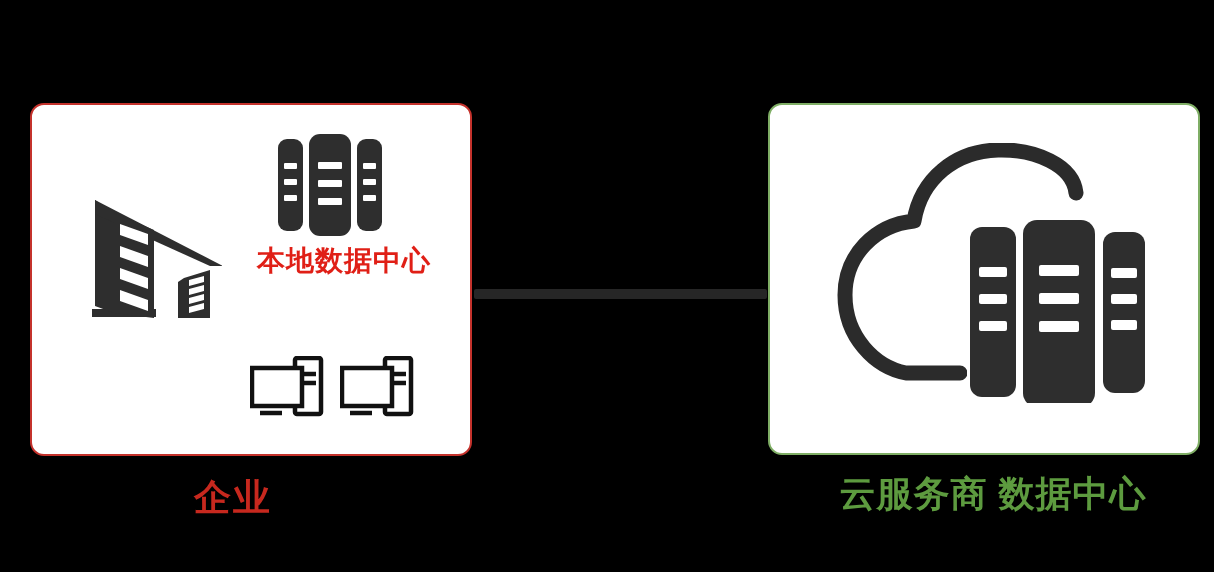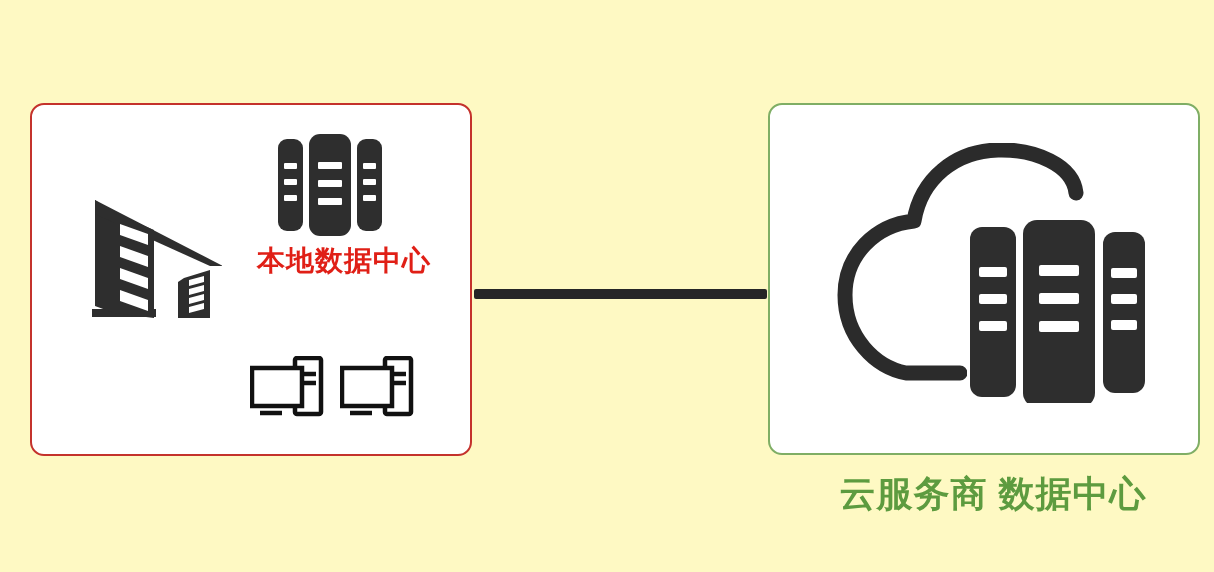--- a/index.html
+++ b/index.html
@@ -2,21 +2,21 @@
 <html><head>
 <meta charset="utf-8">
 <style>
   * { margin: 0; padding: 0; box-sizing: border-box; }
   html, body { background: #ffffff; }
   body { font-family: "Liberation Sans", "DejaVu Sans", sans-serif; }
   .canvas {
     position: relative;
     width: 1214px;
     height: 572px;
-    background: #fef9c3;
+    background: #000000;
     overflow: hidden;
   }
   .box {
     position: absolute;
     background: #ffffff;
     border-radius: 14px;
   }
   .box-enterprise {
     left: 30px; top: 103px; width: 442px; height: 353px;
     border: 2px solid #c4322c;
@@ -126,20 +126,21 @@
   <svg class="icon computer-icon-2" width="74" height="62" viewBox="0 0 74 62" xmlns="http://www.w3.org/2000/svg">
     <g fill="#ffffff" stroke="#111111" stroke-width="4.5">
       <rect x="45" y="2" width="26" height="56" rx="2"></rect>
       <line x1="52" y1="18" x2="66" y2="18"></line>
       <line x1="52" y1="27" x2="66" y2="27"></line>
       <rect x="2" y="12" width="50" height="38"></rect>
       <line x1="10" y1="57" x2="32" y2="57"></line>
     </g>
   </svg>
 
+  <div class="label caption-enterprise">企业</div>
 
   <div class="link-line"></div>
 
   <div class="box box-cloud"></div>
 
   <svg class="icon cloudservers-icon" width="316" height="260" viewBox="0 0 316 260" xmlns="http://www.w3.org/2000/svg">
     <path d="M 243 50 C 240 22 202 6 165 7 C 122 8 88 36 81 78 C 42 82 12 112 12 152 C 12 194 42 224 73 230 L 127 230" fill="none" stroke="#2b2b2b" stroke-width="15" stroke-linecap="round" stroke-linejoin="round"></path>
     <g>
       <rect x="134" y="81" width="52" height="176" rx="14" fill="#ffffff"></rect>
       <rect x="137" y="84" width="46" height="170" rx="12" fill="#2e2e2e"></rect>

